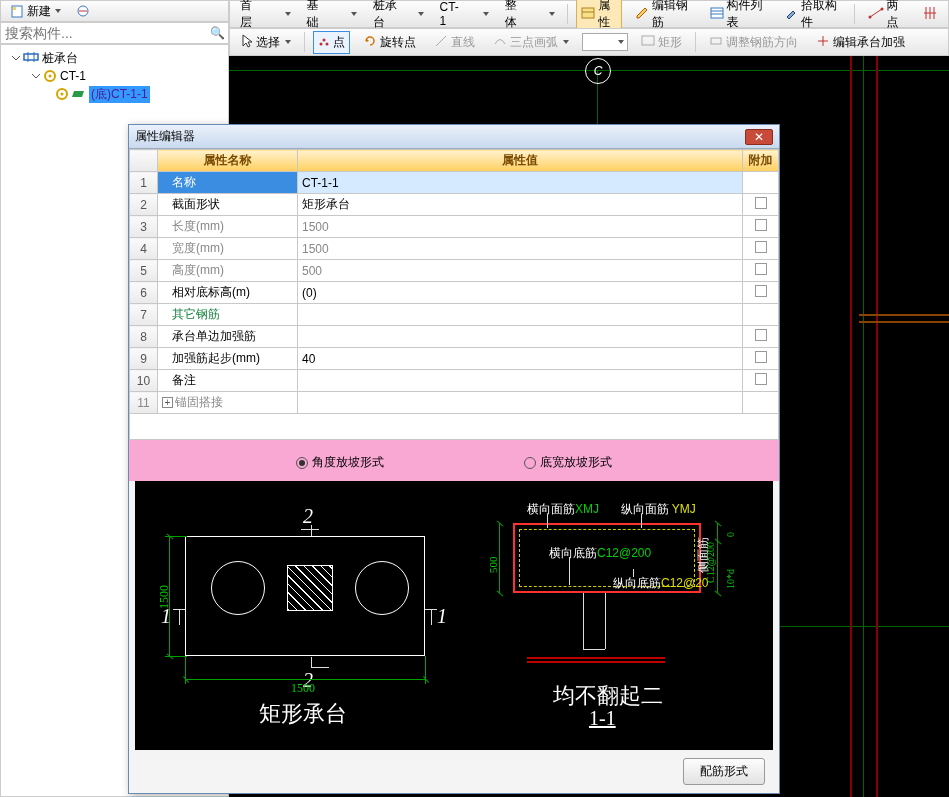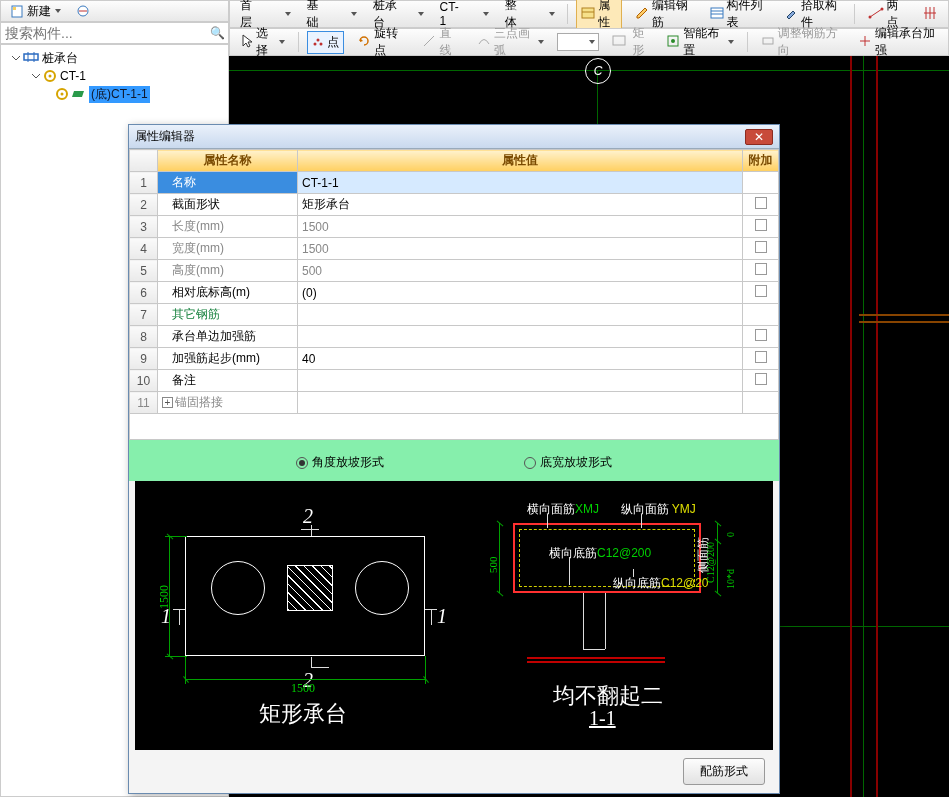--- a/index.html
+++ b/index.html
@@ -14,21 +14,21 @@
 .search-row { position: absolute; left: 0; top: 22px; width: 229px; height: 22px; background: #fff; border: 1px solid #ccc; display: flex; align-items: center; }
 .search-row input { flex: 1; border: none; padding: 2px 4px; outline: none; color: #888; font-size: 14px; }
 .search-row .mag { width: 20px; text-align: center; color: #888; }
 
 
 .tree-panel { position: absolute; left: 0; top: 44px; width: 229px; height: 753px; background: #fff; border: 1px solid #ccc; padding: 4px 2px; }
 .tree-line { display: flex; align-items: center; height: 18px; white-space: nowrap; }
 .tree-caret { width: 10px; height: 10px; display: inline-flex; align-items: center; justify-content: center; margin-right: 2px; }
 .tree-gear { width: 14px; height: 14px; color: #d6a400; margin-right: 3px; }
 .tree-segment { width: 14px; height: 10px; display: inline-flex; align-items: center; justify-content: center; margin-right: 3px; }
-.tree-sel { background: #3399ff; color: #0f172a; padding: 0 2px; }
+.tree-sel { background: #3399ff; color: #4c1d95; padding: 0 2px; }
 
 
 .ribbon1 { position: absolute; left: 229px; top: 0; width: 720px; height: 28px; background: linear-gradient(#fdfdfd,#e6e6e6); border: 1px solid #ccc; display: flex; align-items: center; padding: 0 6px; gap: 8px; }
 .ribbon1 .combo { display: flex; align-items: center; padding: 0 4px; gap: 2px; }
 .ribbon1 .sep { width: 1px; height: 20px; background: #ccc; }
 .ribbon-btn { display: flex; align-items: center; gap: 3px; padding: 2px 4px; cursor: pointer; border: 1px solid transparent; }
 .ribbon-btn.active { background: #fde9b8; border: 1px solid #e0b050; border-radius: 2px; }
 
 .ribbon2 { position: absolute; left: 229px; top: 28px; width: 720px; height: 28px; background: linear-gradient(#fdfdfd,#e6e6e6); border: 1px solid #ccc; display: flex; align-items: center; padding: 0 6px; gap: 8px; }
 
@@ -52,21 +52,21 @@
 .prop-table .pname.indent { padding-left: 14px; text-align: left; }
 .prop-table .attach { width: 36px; text-align: center; }
 .prop-table .attach .chk { width: 12px; height: 12px; border: 1px solid #999; display: inline-block; background: #fff; }
 .prop-table .sel-name { background: #3a8de0; color: #fff; }
 .prop-table .sel-val { background: #d6eaff; }
 .prop-table .gray { color: #888; }
 .prop-table .bluefont { color: #15803d; }
 .prop-table tr.lastrow td { color: #888; }
 .prop-table .expand-box { display: inline-block; width: 11px; height: 11px; border: 1px solid #888; text-align: center; line-height: 9px; font-size: 10px; margin-right: 2px; color: #555; background: #fff; }
 
-.radio-row { display: flex; align-items: center; justify-content: center; gap: 140px; padding: 14px 0 10px; background: #86efac; }
+.radio-row { display: flex; align-items: center; justify-content: center; gap: 140px; padding: 14px 0 10px; background: #f9a8d4; }
 .radio-opt { display: flex; align-items: center; gap: 4px; }
 .radio-dot { width: 12px; height: 12px; border: 1px solid #555; border-radius: 50%; display: inline-flex; align-items: center; justify-content: center; }
 .radio-dot .inner { width: 6px; height: 6px; background: #333; border-radius: 50%; }
 
 .diagram-area { flex: 1; background: #000; position: relative; margin: 0 6px; }
 .dlg-footer { display: flex; justify-content: flex-end; padding: 8px 14px; }
 .dlg-btn { padding: 4px 16px; background: linear-gradient(#fdfdfd,#e2e2e2); border: 1px solid #999; border-radius: 3px; cursor: pointer; }
 
 
 .dia-text { position: absolute; color: #fff; font-family: SimSun, serif; }
@@ -264,28 +264,20 @@
   </div>
   <div style="width:46px;height:18px;border:1px solid #aaa;background:#fff;display:flex;align-items:center;justify-content:flex-end;padding-right:3px;">
       <span class="dropdown-caret"></span>
     </div>
   <div class="ribbon-btn" style="color:#999;text-align:center;">
     <span><svg width="14" height="12">
           <rect x="1" y="1" width="12" height="9" fill="none" stroke="#aaa"></rect>
         </svg></span>
     <span>矩形</span>
   </div>
-  <div class="ribbon-btn">
-    <span><svg width="14" height="14">
-          <rect x="2" y="2" width="10" height="10" fill="none" stroke="#2a8a2a"></rect>
-          <circle cx="7" cy="7" r="2" fill="#2a8a2a"></circle>
-        </svg></span>
-    <span>智能布置</span>
-    <span class="dropdown-caret"></span>
-  </div>
   <div class="sep" style="width:1px;height:20px;background:#ccc;"></div>
   <div class="ribbon-btn" style="color:#999;">
     <span><svg width="14" height="14">
           <rect x="2" y="4" width="10" height="6" fill="none" stroke="#aaa"></rect>
         </svg></span>
     <span>调整钢筋方向</span>
   </div>
   <div class="ribbon-btn">
     <span><svg width="14" height="14">
           <line x1="2" y1="7" x2="12" y2="7" stroke="#c03030"></line>

